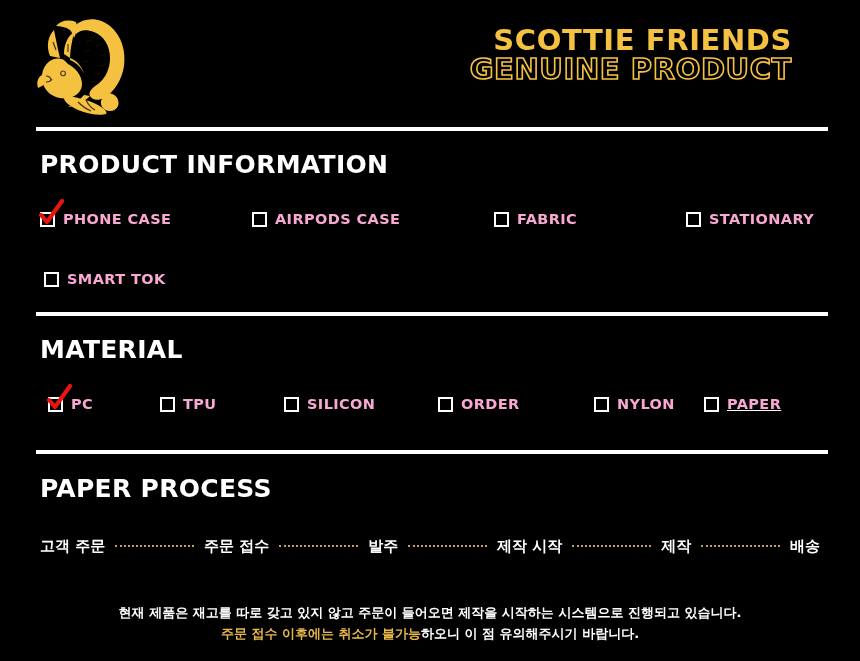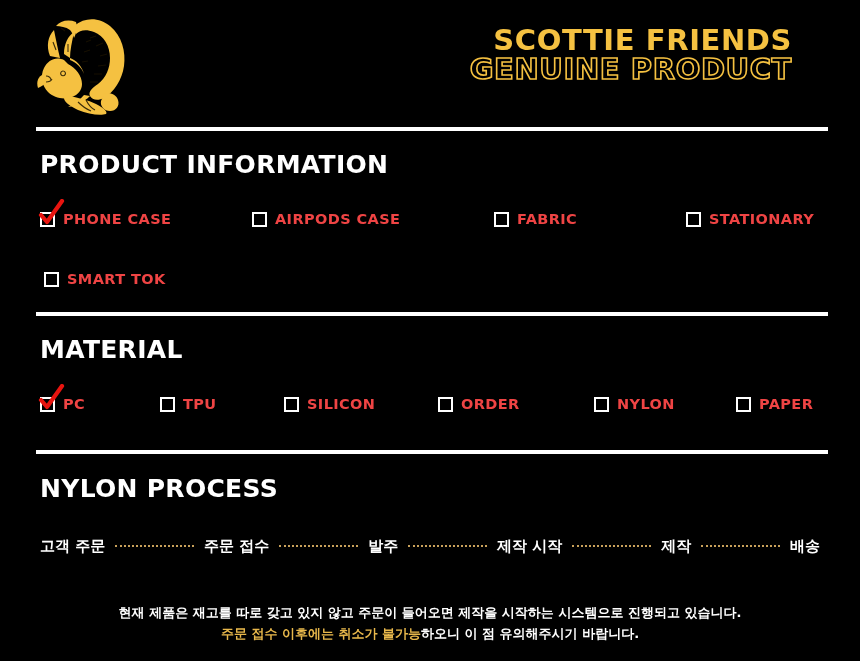--- a/index.html
+++ b/index.html
@@ -129,21 +129,21 @@
     width: 28px;
     height: 28px;
     pointer-events: none;
   }
   .cbox .tick svg { display: block; width: 28px; height: 28px; }
 
   .clabel {
     font-size: 14.5px;
     font-weight: bold;
     letter-spacing: 0.4px;
-    color: #ef4444;
+    color: #f9a8d4;
     font-family: "DejaVu Sans", sans-serif;
   }
 
   
   .flow {
     position: absolute;
     left: 40px;
     top: 533px;
     width: 780px;
     height: 26px;
@@ -289,21 +289,21 @@
         <span class="cbox"></span>
         <span class="clabel">SMART TOK</span>
       </div>
     </div>
 
   <div class="divider d2"></div>
 
   <div class="section-title st-material">MATERIAL</div>
 
   <div class="check-row row-mat-1" id="mat-row-1">
-      <div class="check-item" style="left: 0px;">
+      <div class="check-item" style="left: 8px;">
         <span class="cbox">
           <span class="tick">
             <svg viewBox="0 0 28 28" xmlns="http://www.w3.org/2000/svg">
               <path d="M4 16 L10 23 L25 2" fill="none" stroke="#E8140F" stroke-width="4.2" stroke-linecap="round" stroke-linejoin="round"></path>
             </svg>
           </span>
         </span>
         <span class="clabel">PC</span>
       </div>
       <div class="check-item" style="left: 120px;">
@@ -315,29 +315,29 @@
         <span class="clabel">SILICON</span>
       </div>
       <div class="check-item" style="left: 398px;">
         <span class="cbox"></span>
         <span class="clabel">ORDER</span>
       </div>
       <div class="check-item" style="left: 554px;">
         <span class="cbox"></span>
         <span class="clabel">NYLON</span>
       </div>
-      <div class="check-item" style="left: 696px;">
+      <div class="check-item" style="left: 664px; text-decoration: underline;">
         <span class="cbox"></span>
         <span class="clabel">PAPER</span>
       </div>
     </div>
 
   <div class="divider d3"></div>
 
-  <div class="section-title st-order">NYLON PROCESS</div>
+  <div class="section-title st-order">PAPER PROCESS</div>
 
   <div class="flow" id="flow">
       <span class="flow-step">고객 주문</span>
       <span class="flow-conn"></span>
       <span class="flow-step">주문 접수</span>
       <span class="flow-conn"></span>
       <span class="flow-step">발주</span>
       <span class="flow-conn"></span>
       <span class="flow-step">제작 시작</span>
       <span class="flow-conn"></span>

